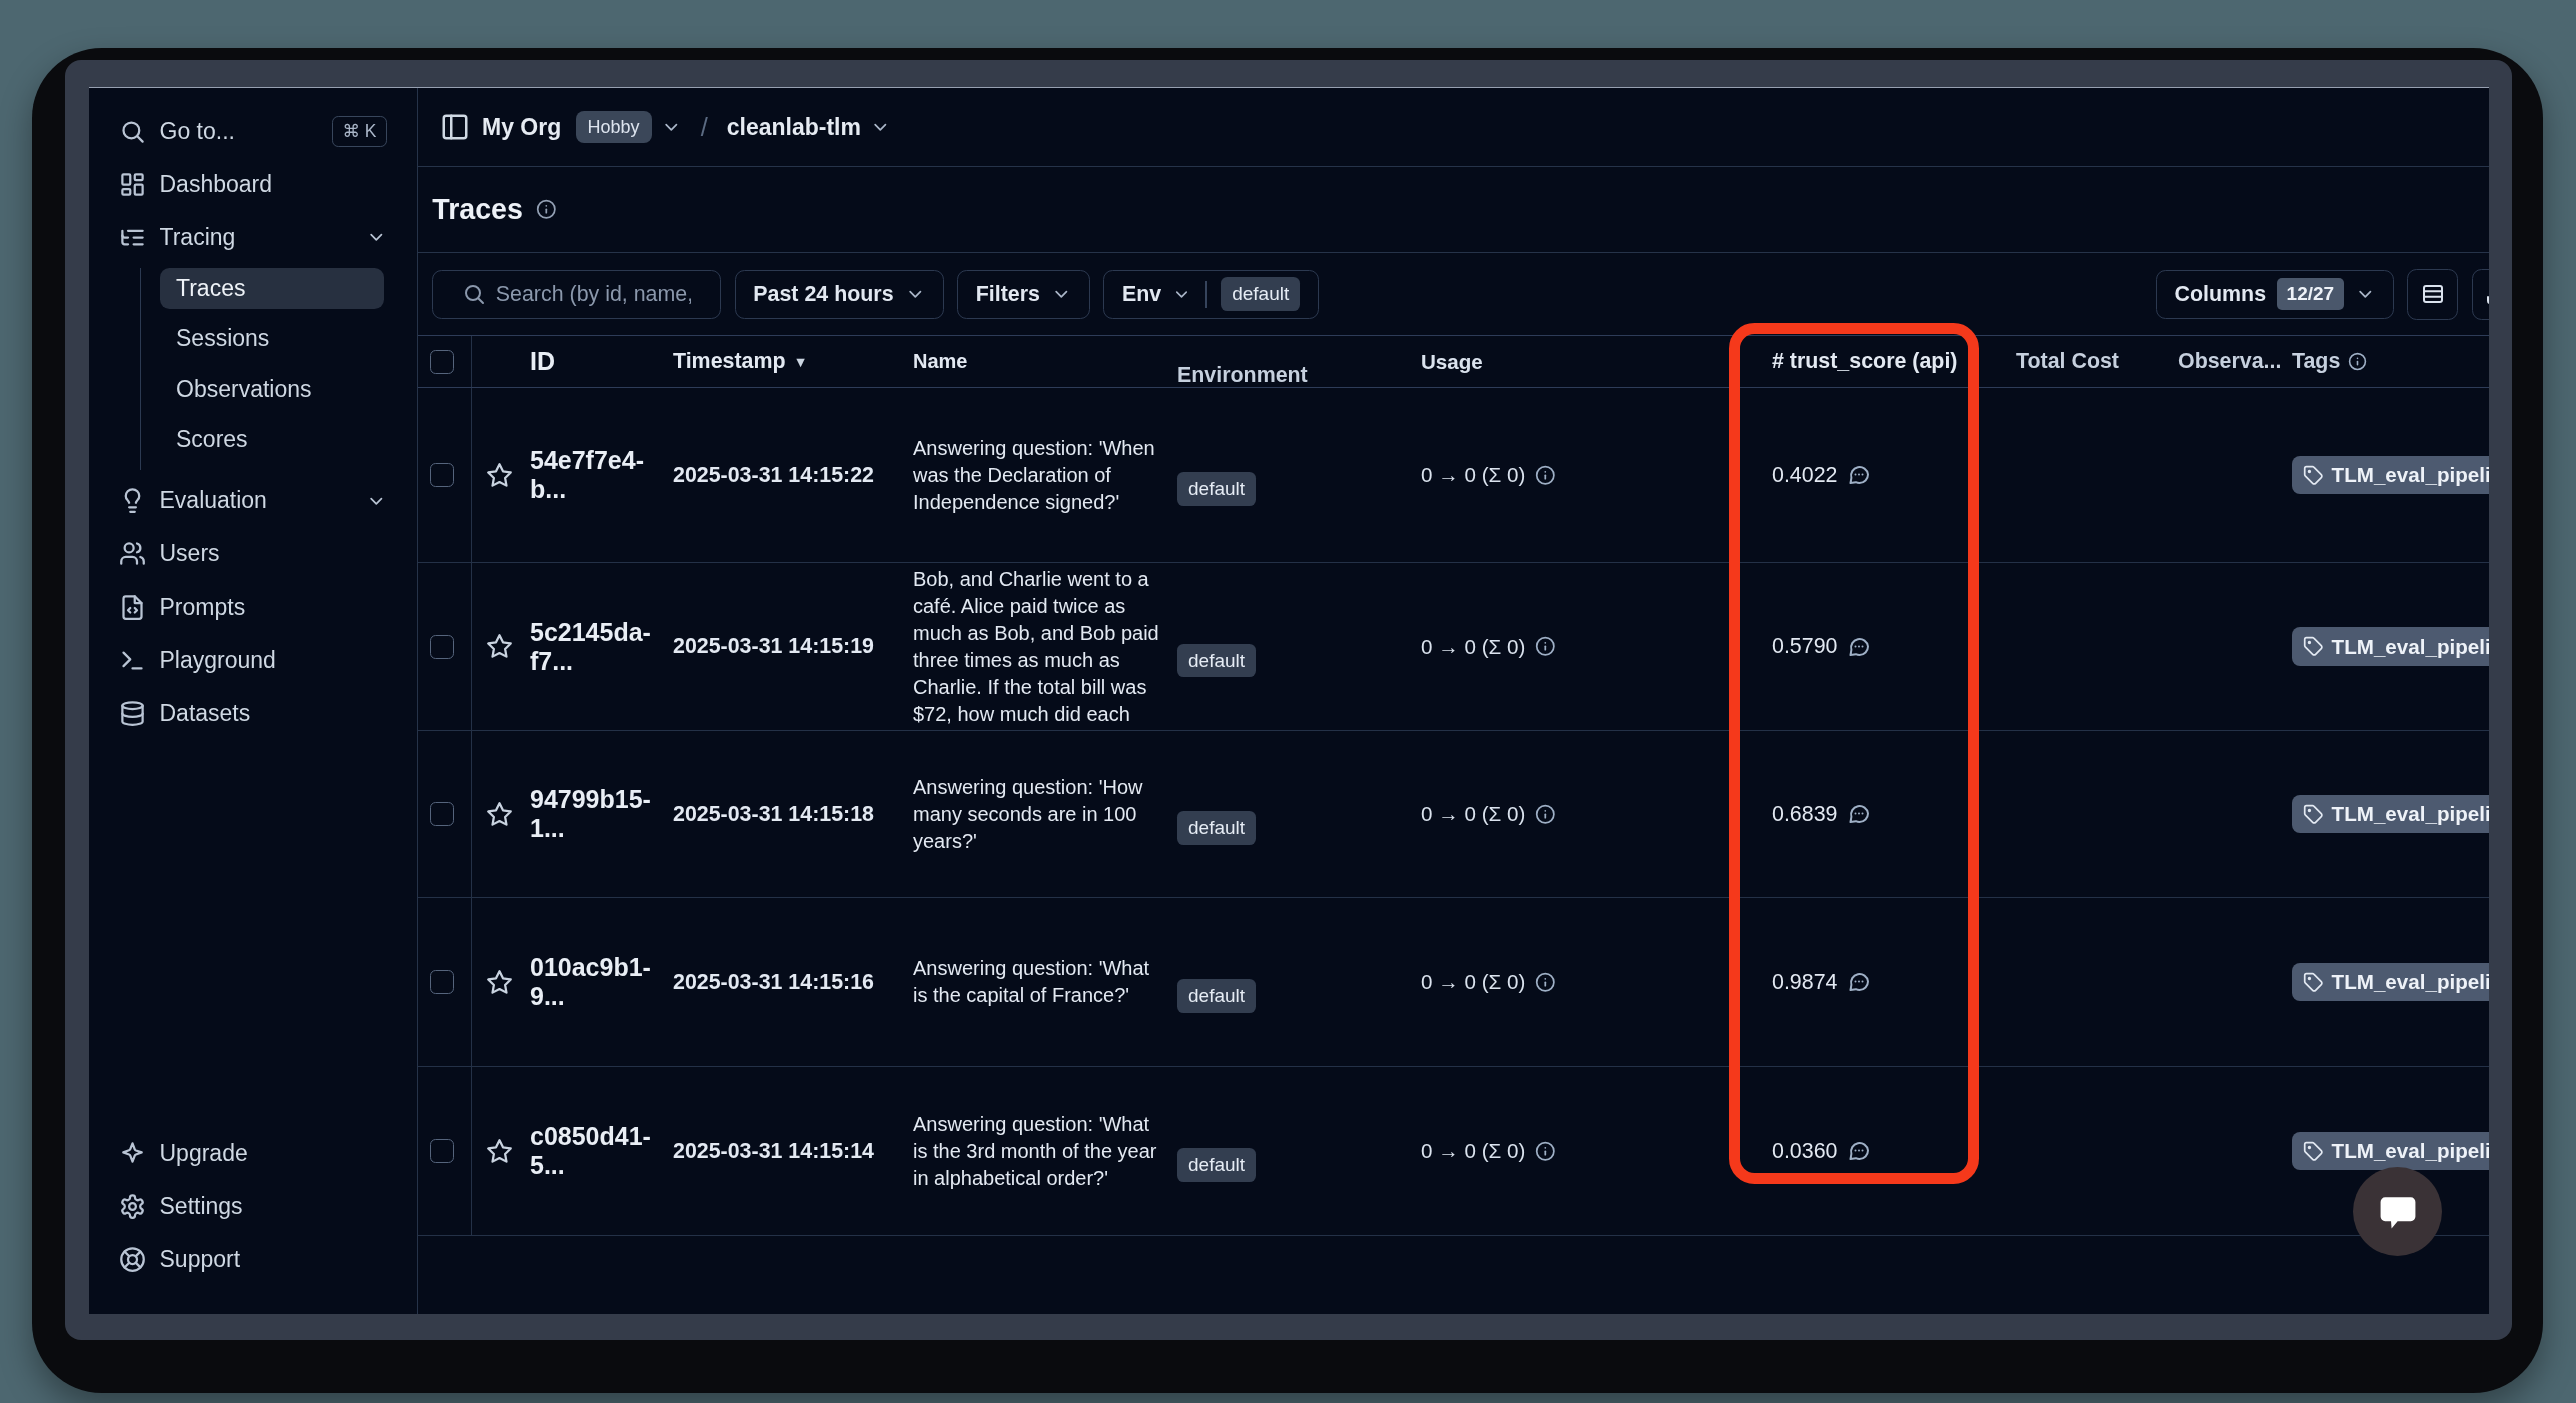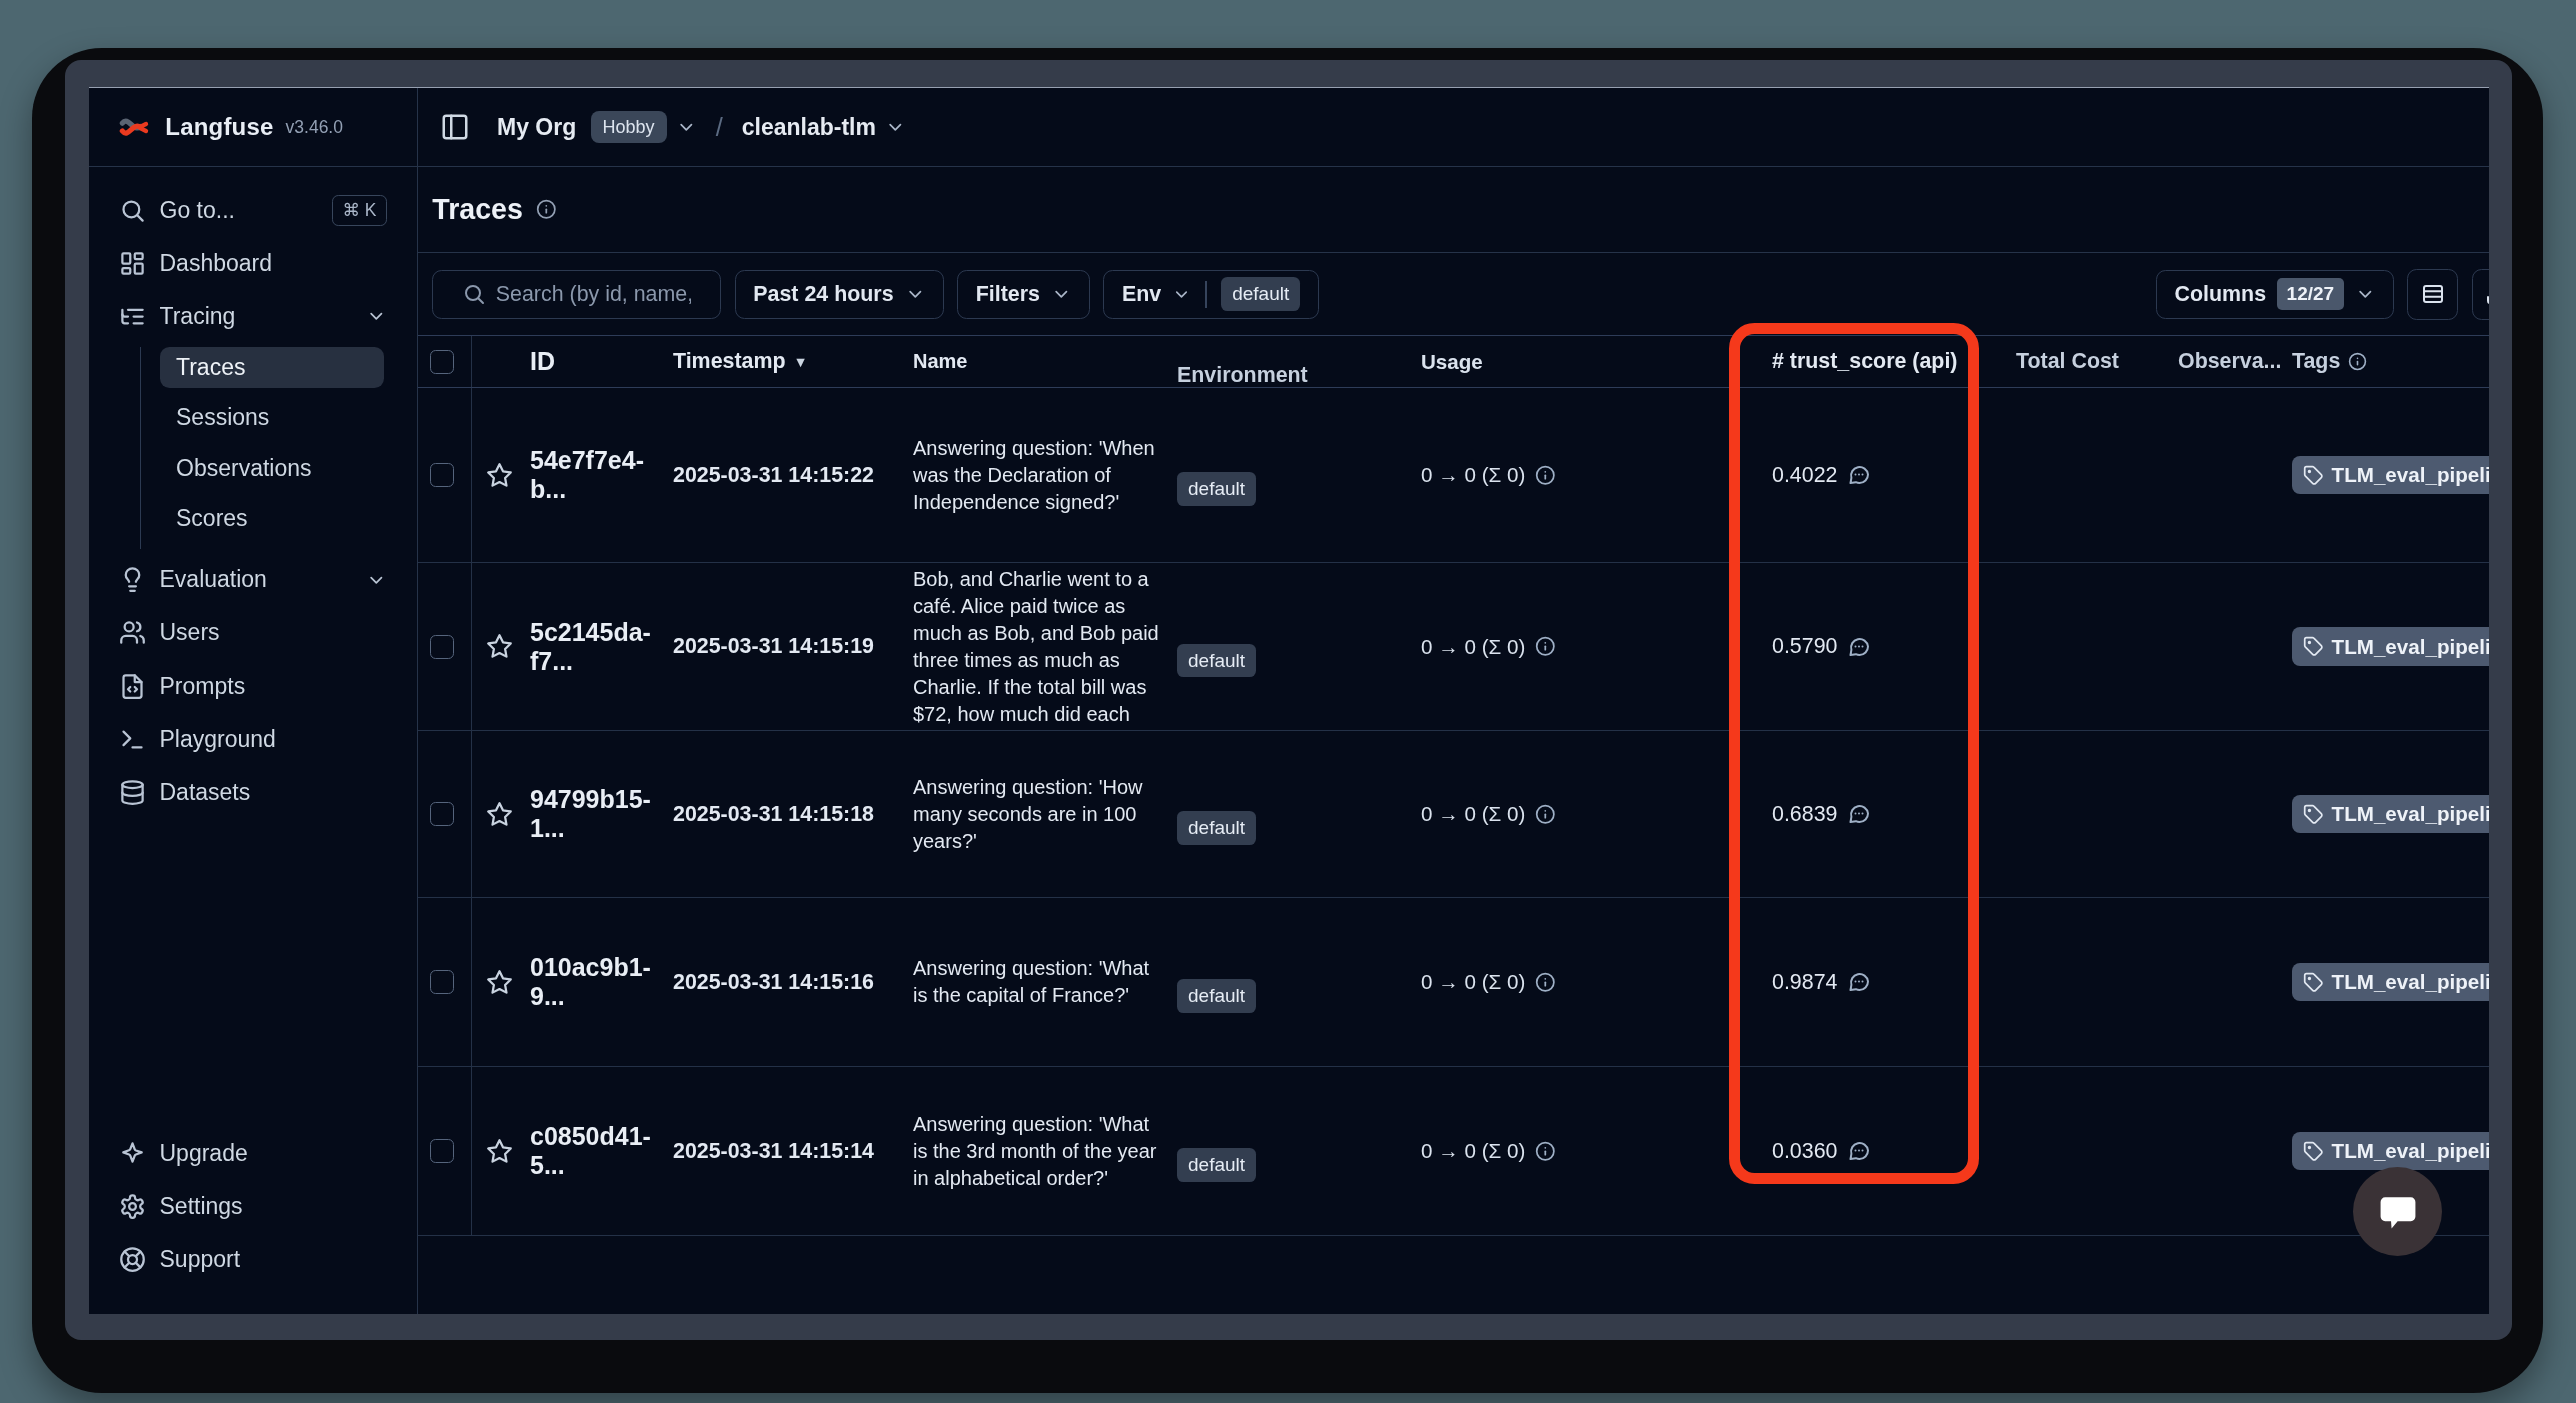--- a/index.html
+++ b/index.html
@@ -102,31 +102,20 @@
   .chat-fab .icn { width:44px; height:44px; }
 </style>
 </head>
 <body>
 
 <div class="bezel"></div>
 <div class="screen">
   <div class="app">
 
     <aside class="sidebar">
-      <div class="brand-row">
-        <span class="icn brand-logo">
-            <svg viewBox="0 0 40 40" fill="none" stroke-linecap="round">
-              <path d="M5 15c7-9 12 11 21 4" stroke="#5b6472" stroke-width="6"></path>
-              <path d="M5 24c7 9 12-11 21-4" stroke="#ea3a1f" stroke-width="6"></path>
-              <path d="M26 19l6-3M26 21l6 3" stroke="#ea3a1f" stroke-width="5"></path>
-            </svg>
-          </span>
-        <span class="brand-name">Langfuse</span>
-        <span class="brand-ver">v3.46.0</span>
-      </div>
       <nav class="nav" id="nav">
           <div class="nav-item">
             <span class="icn i34">
               <svg viewBox="0 0 24 24" fill="none" stroke="currentColor" stroke-width="2" stroke-linecap="round" stroke-linejoin="round">
                 <circle cx="11" cy="11" r="7"></circle>
                 <path d="m21 21-4.3-4.3"></path>
               </svg>
             </span>
             <span class="nav-label">Go to...</span>
             <span class="nav-right">
@@ -263,21 +252,21 @@
 
     <section class="main">
 
       <div class="topbar">
         <span class="icn i38" style="color:#cfd8e3;">
             <svg viewBox="0 0 24 24" fill="none" stroke="currentColor" stroke-width="2" stroke-linecap="round" stroke-linejoin="round">
               <rect x="3" y="3" width="18" height="18" rx="2"></rect>
               <path d="M9 3v18"></path>
             </svg>
           </span>
-        <span class="org-name" style="margin-left:27px;">My Org</span>
+        <span class="org-name" style="margin-left:12px;">My Org</span>
         <span class="plan-pill">Hobby</span>
         <span class="icn i26 tb-chev">
             <svg viewBox="0 0 24 24" fill="none" stroke="currentColor" stroke-width="2" stroke-linecap="round" stroke-linejoin="round">
               <path d="m6 9 6 6 6-6"></path>
             </svg>
           </span>
         <span class="slash">/</span>
         <span class="project-name">cleanlab-tlm</span>
         <span class="icn i26 tb-chev">
             <svg viewBox="0 0 24 24" fill="none" stroke="currentColor" stroke-width="2" stroke-linecap="round" stroke-linejoin="round">

